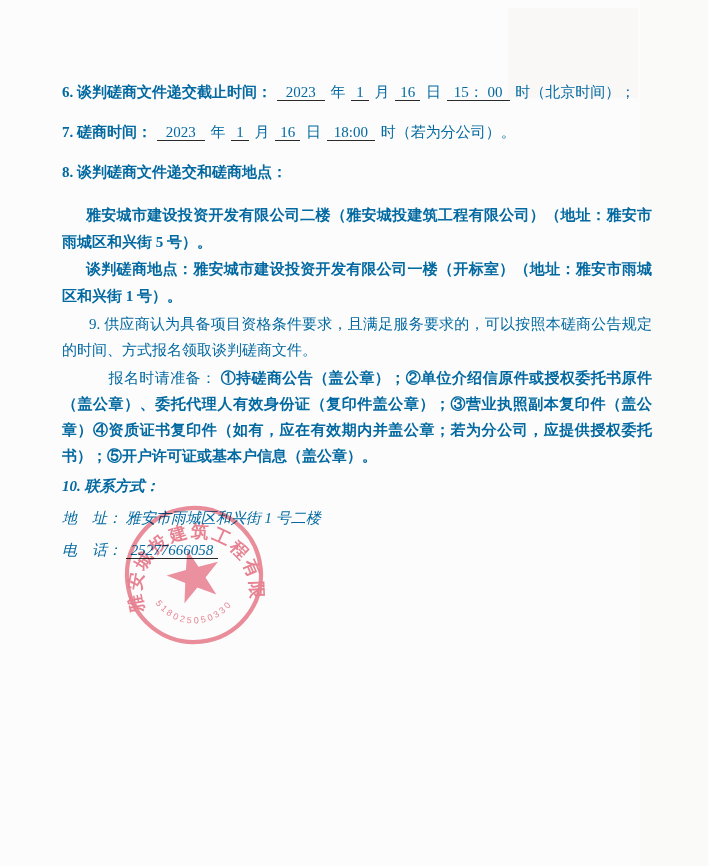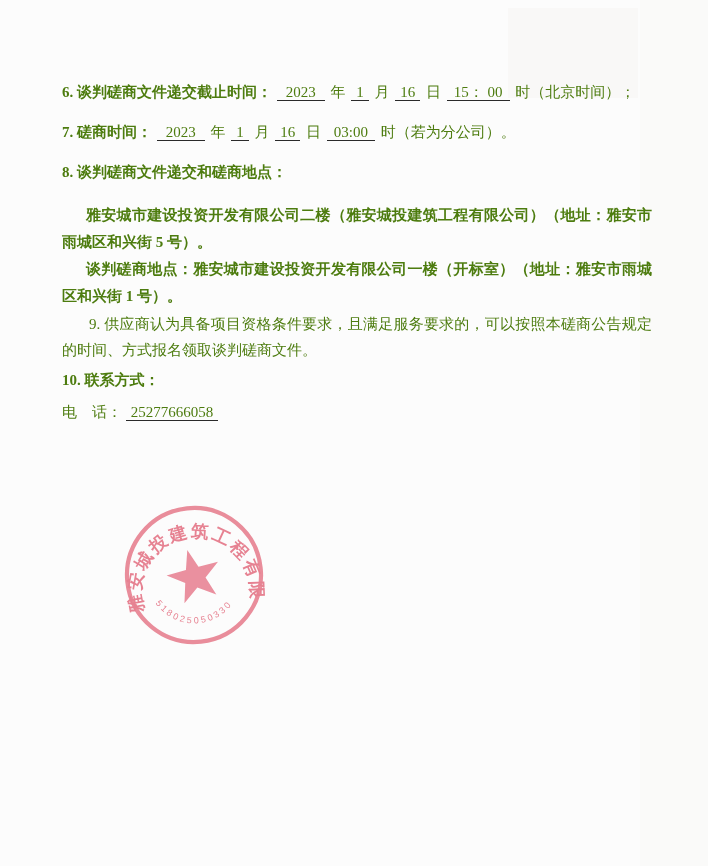--- a/index.html
+++ b/index.html
@@ -1,21 +1,21 @@
 <!DOCTYPE html>
 <html><head>
 <meta charset="utf-8">
 <style>
   html,body{margin:0;padding:0;}
   .page{
     position:relative;
     width:708px;height:866px;
     background:#fcfcfc;
     font-family:"Liberation Serif","DejaVu Serif",serif;
-    color:#4d7c0f;
+    color:#0369a1;
     font-size:15px;
     overflow:hidden;
   }
   .scan-shade{
     position:absolute;left:508px;top:8px;width:130px;height:90px;
     background:#f6f4f2;opacity:.55;
   }
   .scan-shade2{
     position:absolute;left:640px;top:0;width:68px;height:866px;
     background:#f8f7f5;opacity:.4;
@@ -24,21 +24,21 @@
     position:absolute;left:62px;top:82px;width:590px;
     text-align:justify;
   }
   .doc-body p{margin:0;}
   .b{font-weight:bold;}
   .num-line{line-height:21px;margin-bottom:19px !important;}
   .para{line-height:27px;text-indent:1.6em;}
   .para9{line-height:26px;text-indent:1.8em;margin-top:1px !important;}
   .para-prep{line-height:26px;text-indent:3.1em;margin-top:2px !important;}
   .contact-block{margin-top:7px;}
-  .contact-line{line-height:21px;margin-bottom:11px !important;}
+  .contact-line{line-height:21px;margin-bottom:11px !important;font-style:italic;}
   .u{
     border-bottom:1.4px solid #2a2a2a;
     padding:0 5px;
   }
   .u-wide{padding:0 9px;}
   .u-time{padding:0 7px;}
   .seg{margin:0 1px;}
   .stamp{
     position:absolute;left:107px;top:488px;width:174px;height:174px;
     opacity:.82;
@@ -75,38 +75,46 @@
     </p>
 
     <p class="num-line">
       <span class="b">7. 磋商时间：</span>
       <span class="seg u u-wide">2023</span>
       <span class="seg">年</span>
       <span class="seg u">1</span>
       <span class="seg">月</span>
       <span class="seg u">16</span>
       <span class="seg">日</span>
-      <span class="seg u u-time">03:00</span>
+      <span class="seg u u-time">18:00</span>
       <span class="seg">时（若为分公司）。</span>
     </p>
 
     <p class="num-line">
       <span class="b">8. 谈判磋商文件递交和磋商地点：</span>
     </p>
 
     <p class="para b">雅安城市建设投资开发有限公司二楼（雅安城投建筑工程有限公司）（地址：雅安市雨城区和兴街 5 号）。</p>
     <p class="para b">谈判磋商地点：雅安城市建设投资开发有限公司一楼（开标室）（地址：雅安市雨城区和兴街 1 号）。</p>
 
     <p class="para9">9. 供应商认为具备项目资格条件要求，且满足服务要求的，可以按照本磋商公告规定的时间、方式报名领取谈判磋商文件。</p>
 
+    <p class="para-prep">
+      <span>报名时请准备：</span>
+      <span class="b">①持磋商公告（盖公章）；②单位介绍信原件或授权委托书原件（盖公章）、委托代理人有效身份证（复印件盖公章）；③营业执照副本复印件（盖公章）④资质证书复印件（如有，应在有效期内并盖公章；若为分公司，应提供授权委托书）；⑤开户许可证或基本户信息（盖公章）。</span>
+    </p>
 
     <div class="contact-block">
       <p class="contact-line b">10. 联系方式：</p>
 
 
+      <p class="contact-line">
+        <span>地　址：</span>
+        <span>雅安市雨城区和兴街 1 号二楼</span>
+      </p>
 
       <p class="contact-line">
         <span>电　话：</span>
         <span class="u">25277666058</span>
       </p>
 
     </div>
 
   </div>
 

